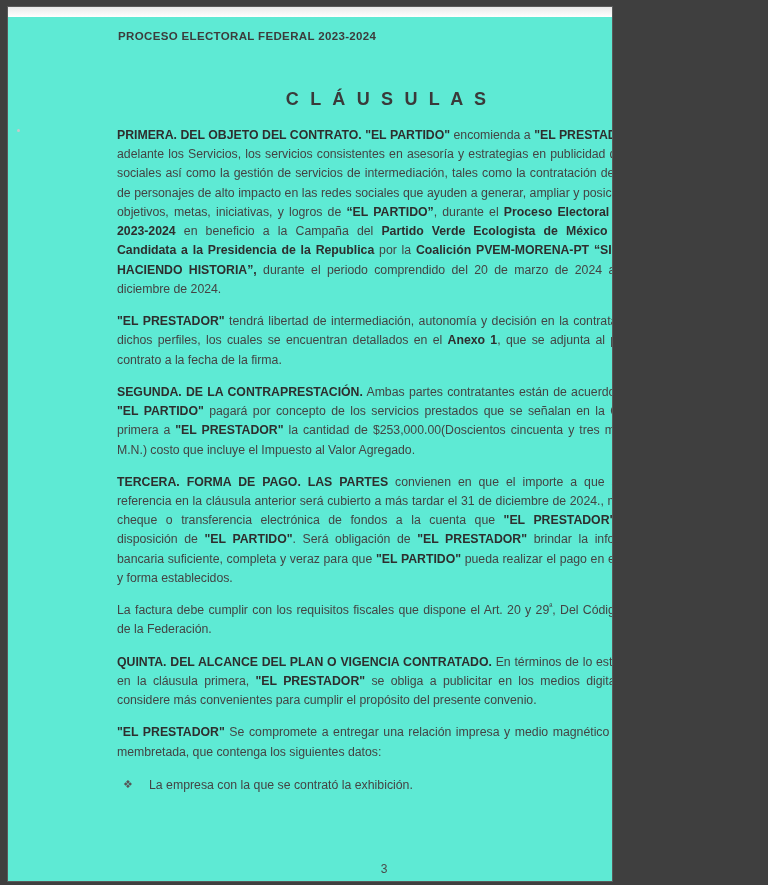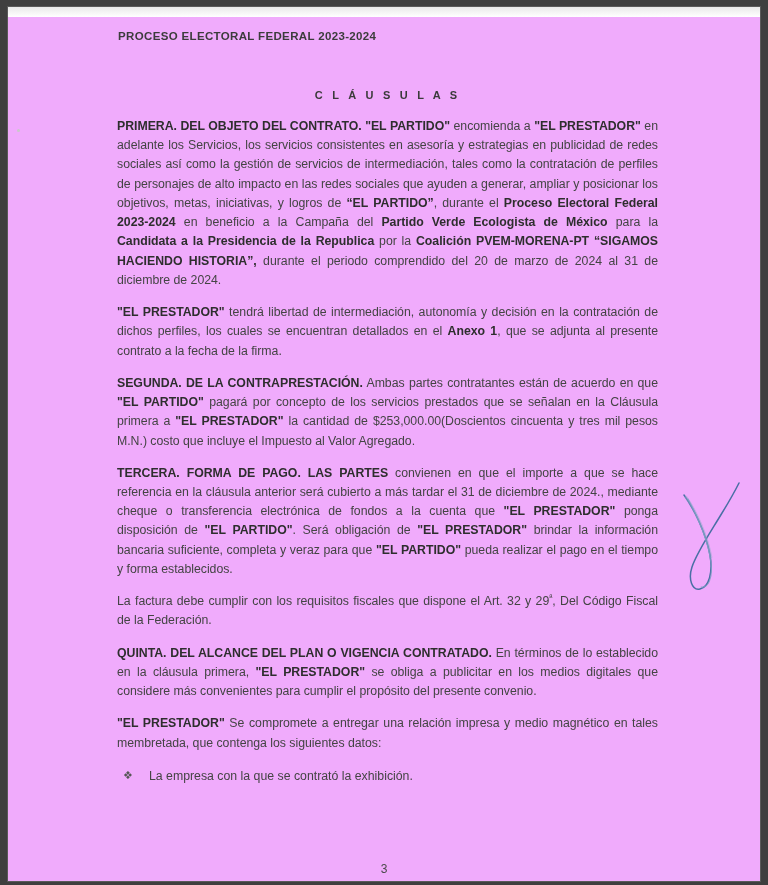--- a/index.html
+++ b/index.html
@@ -21,23 +21,23 @@
     height: 885px;
     background: #3f3f3f;
     box-sizing: border-box;
   }
 
   
   .page {
     position: absolute;
     left: 8px;
     top: 7px;
-    width: 752px;
+    width: 604px;
     height: 874px;
-    background: #f0abfc;
+    background: #5eead4;
     box-sizing: border-box;
     overflow: hidden;
     box-shadow: 0 0 0 1px #5a5a5a;
   }
 
   
   .page::before {
     content: "";
     position: absolute;
     left: 0; right: 0; top: 0;
@@ -66,21 +66,21 @@
 
   .body-col {
     position: absolute;
     left: 109px;
     top: 82px;
     width: 541px;
   }
 
   .clauses-title {
     text-align: center;
-    font-size: 11px;
+    font-size: 18px;
     font-weight: bold;
     letter-spacing: 3.2px;
     color: #3a3a3a;
     margin: 0 0 16px 0;
   }
 
   p.para {
     margin: 0 0 13px 0;
     font-size: 12.3px;
     line-height: 1.565;
@@ -175,21 +175,21 @@
 
         <p class="para"><span class="b">PRIMERA. DEL OBJETO DEL CONTRATO.</span><span class="b"> "EL PARTIDO"</span><span> encomienda a </span><span class="b">"EL PRESTADOR"</span><span> en adelante los Servicios, los servicios consistentes en asesoría y estrategias en publicidad de redes sociales  así como la gestión de servicios de intermediación, tales como la contratación de perfiles de personajes de alto impacto en las redes sociales que ayuden a generar, ampliar y posicionar los objetivos, metas, iniciativas, y logros de </span><span class="b">“EL PARTIDO”</span><span>,  durante el </span><span class="b">Proceso Electoral Federal 2023-2024</span><span> en beneficio a la Campaña del </span><span class="b">Partido Verde Ecologista de México</span><span> para la </span><span class="b">Candidata a la Presidencia de la Republica</span><span> por la </span><span class="b">Coalición PVEM-MORENA-PT “SIGAMOS HACIENDO HISTORIA”,</span><span> durante el periodo comprendido del 20 de marzo de 2024 al 31 de diciembre de 2024.</span></p>
 
         <p class="para"><span class="b">"EL PRESTADOR"</span><span> tendrá libertad de intermediación, autonomía y decisión en la contratación de dichos perfiles, los cuales se encuentran detallados en el </span><span class="b">Anexo 1</span><span>, que se adjunta al presente contrato a la fecha de la firma.</span></p>
 
         <p class="para"><span class="b">SEGUNDA. DE LA CONTRAPRESTACIÓN.</span><span> Ambas partes contratantes están de acuerdo en que </span><span class="b">"EL PARTIDO"</span><span> pagará por concepto de los servicios prestados que se señalan en la Cláusula primera a </span><span class="b">"EL PRESTADOR"</span><span> la cantidad de $253,000.00(Doscientos cincuenta y tres mil pesos M.N.) costo que incluye el Impuesto al Valor Agregado.</span></p>
 
 
         <p class="para"><span class="b">TERCERA. FORMA DE PAGO. LAS PARTES</span><span> convienen en que el importe a que se hace referencia en la cláusula anterior será cubierto a más tardar el 31 de diciembre de 2024., mediante cheque o transferencia electrónica de fondos a la cuenta que </span><span class="b">"EL PRESTADOR"</span><span> ponga disposición de </span><span class="b">"EL PARTIDO"</span><span>. Será obligación de </span><span class="b">"EL PRESTADOR"</span><span> brindar la información bancaria suficiente, completa y veraz para que </span><span class="b">"EL PARTIDO"</span><span> pueda realizar el pago en el tiempo y forma establecidos.</span></p>
 
-        <p class="para"><span>La factura debe cumplir con los requisitos fiscales que dispone el Art. 32 y 29</span><sup>ª</sup><span>, Del Código Fiscal de la Federación.</span></p>
+        <p class="para"><span>La factura debe cumplir con los requisitos fiscales que dispone el Art. 20 y 29</span><sup>ª</sup><span>, Del Código Fiscal de la Federación.</span></p>
 
 
         <p class="para"><span class="b">QUINTA. DEL ALCANCE DEL PLAN O VIGENCIA CONTRATADO.</span><span> En términos de lo establecido en la cláusula primera, </span><span class="b">"EL PRESTADOR"</span><span> se obliga a publicitar en los medios digitales que considere más convenientes para cumplir el propósito del presente convenio.</span></p>
 
         <p class="para"><span class="b">"EL PRESTADOR"</span><span> Se compromete a entregar una relación impresa y medio magnético en tales membretada, que contenga los siguientes datos:</span></p>
 
         <ul class="bullet-list">
           <li>
             <span class="bullet-glyph">❖</span>
             <span>La empresa con la que se contrató la exhibición.</span>

